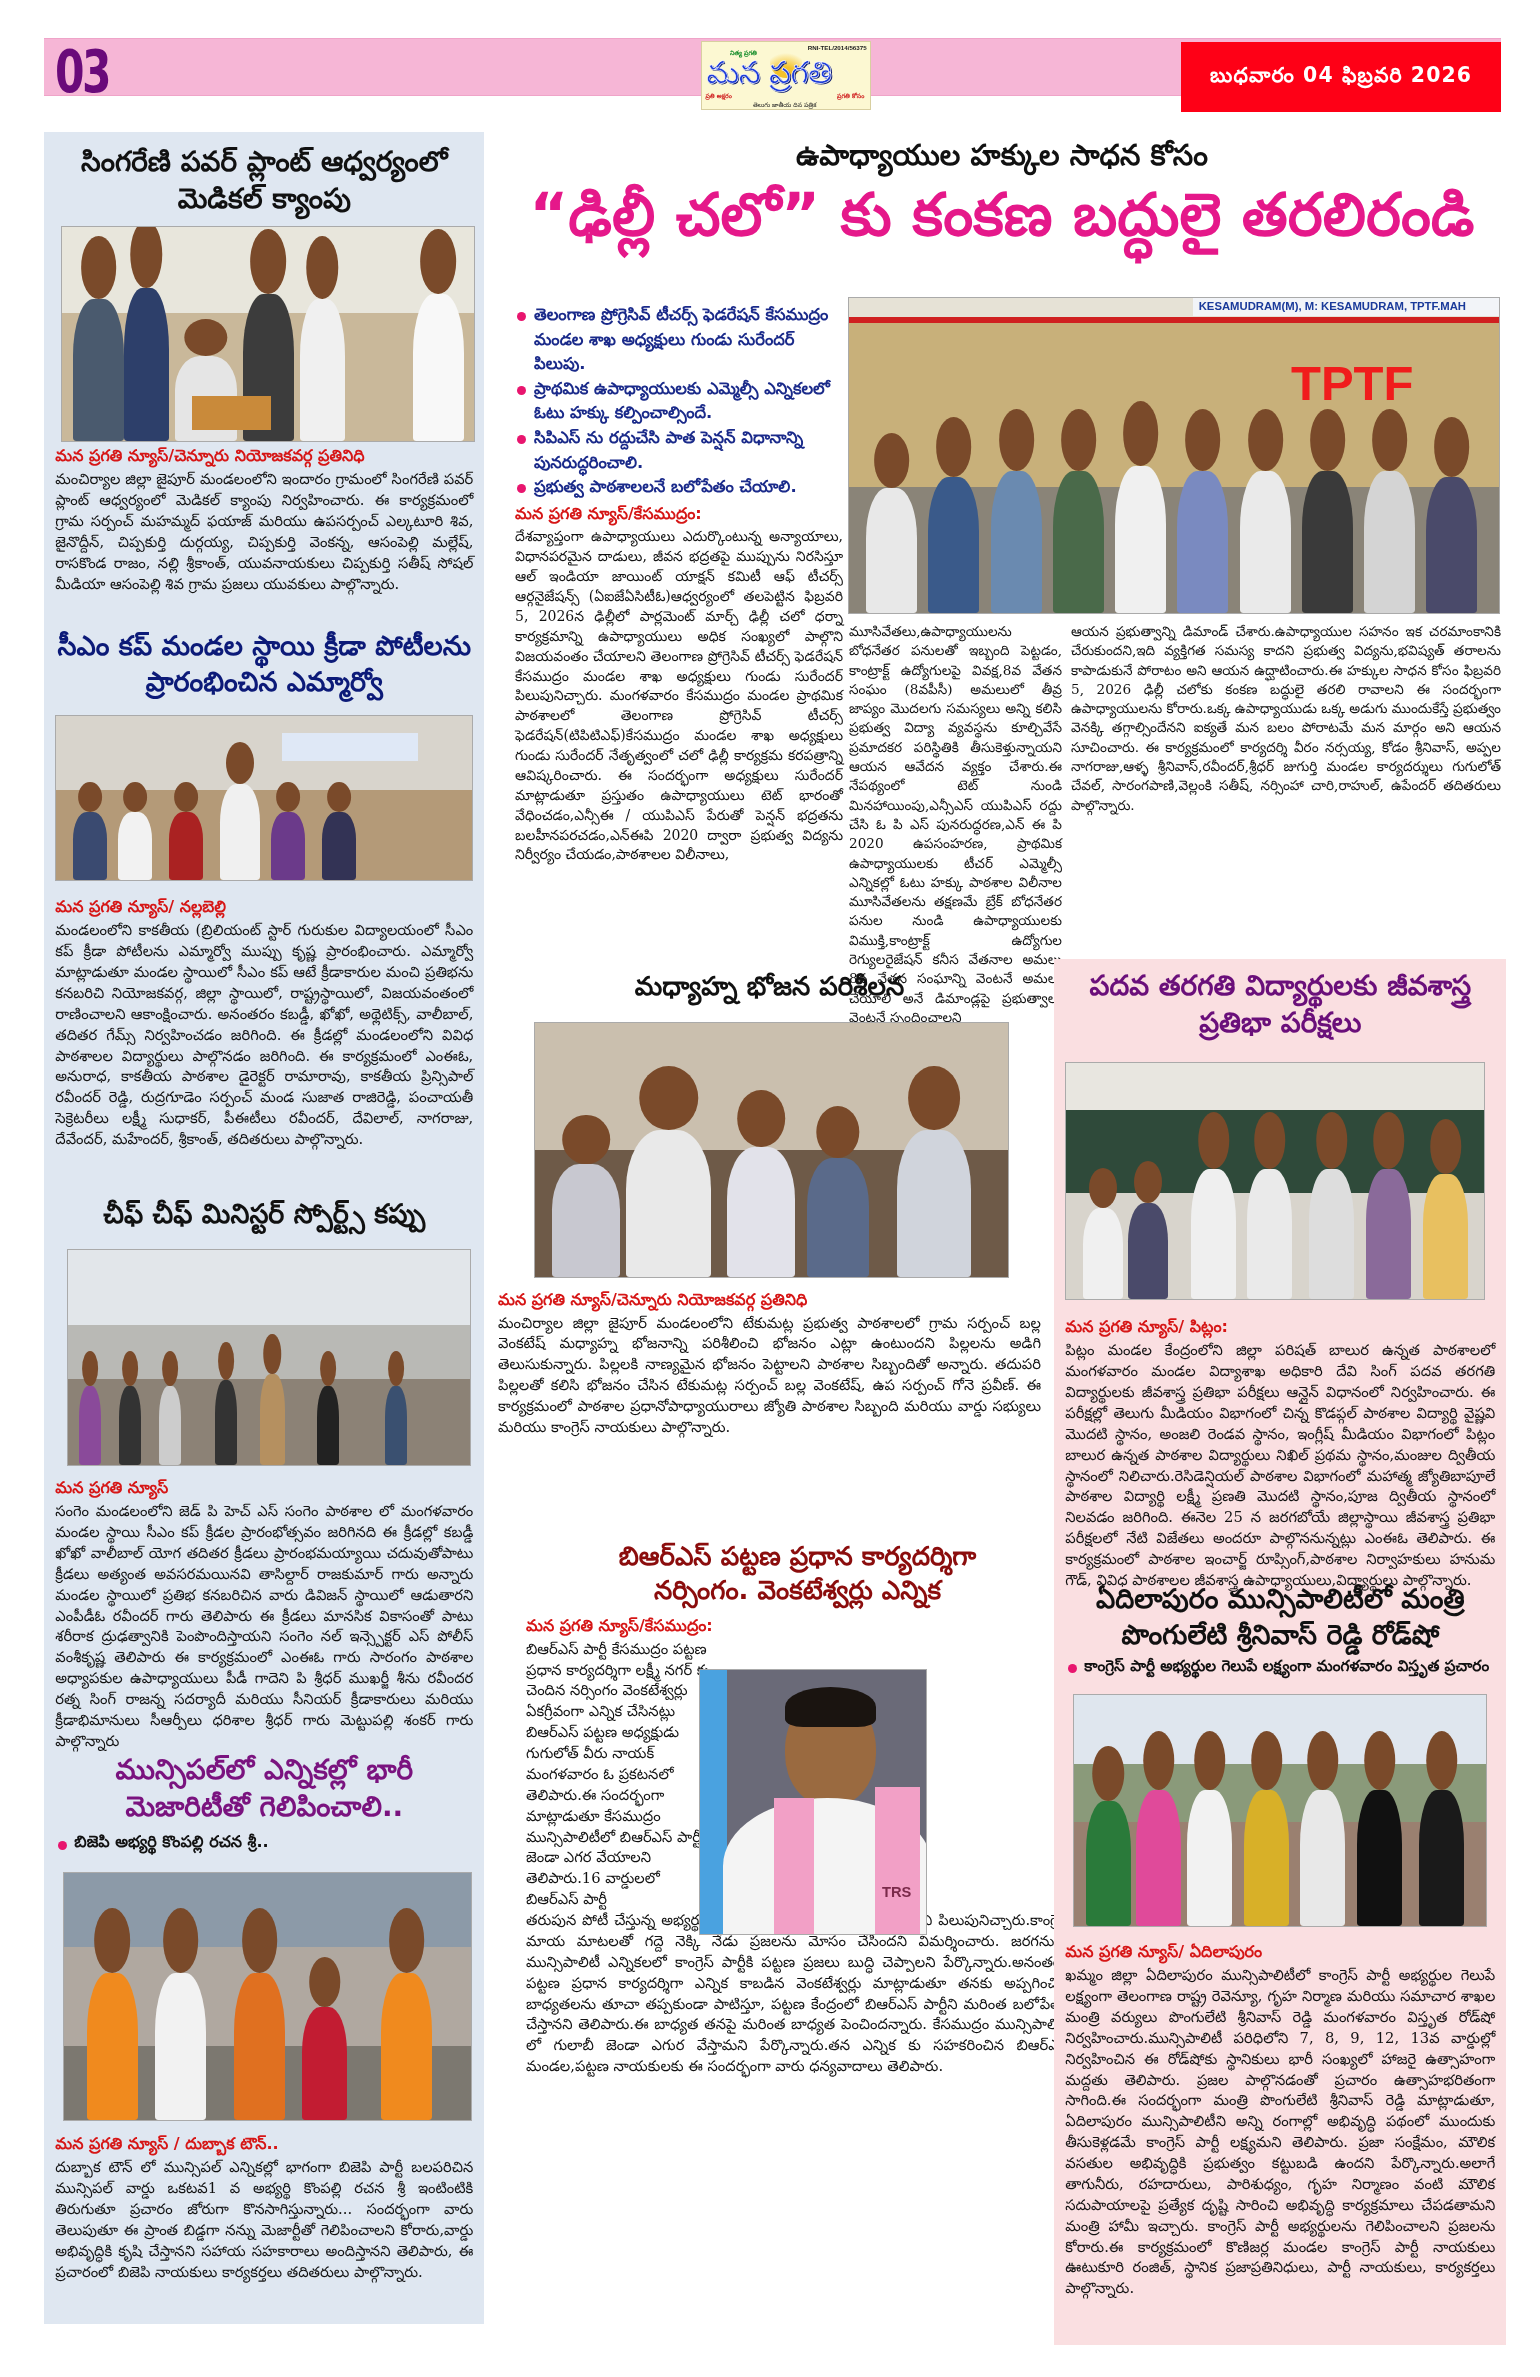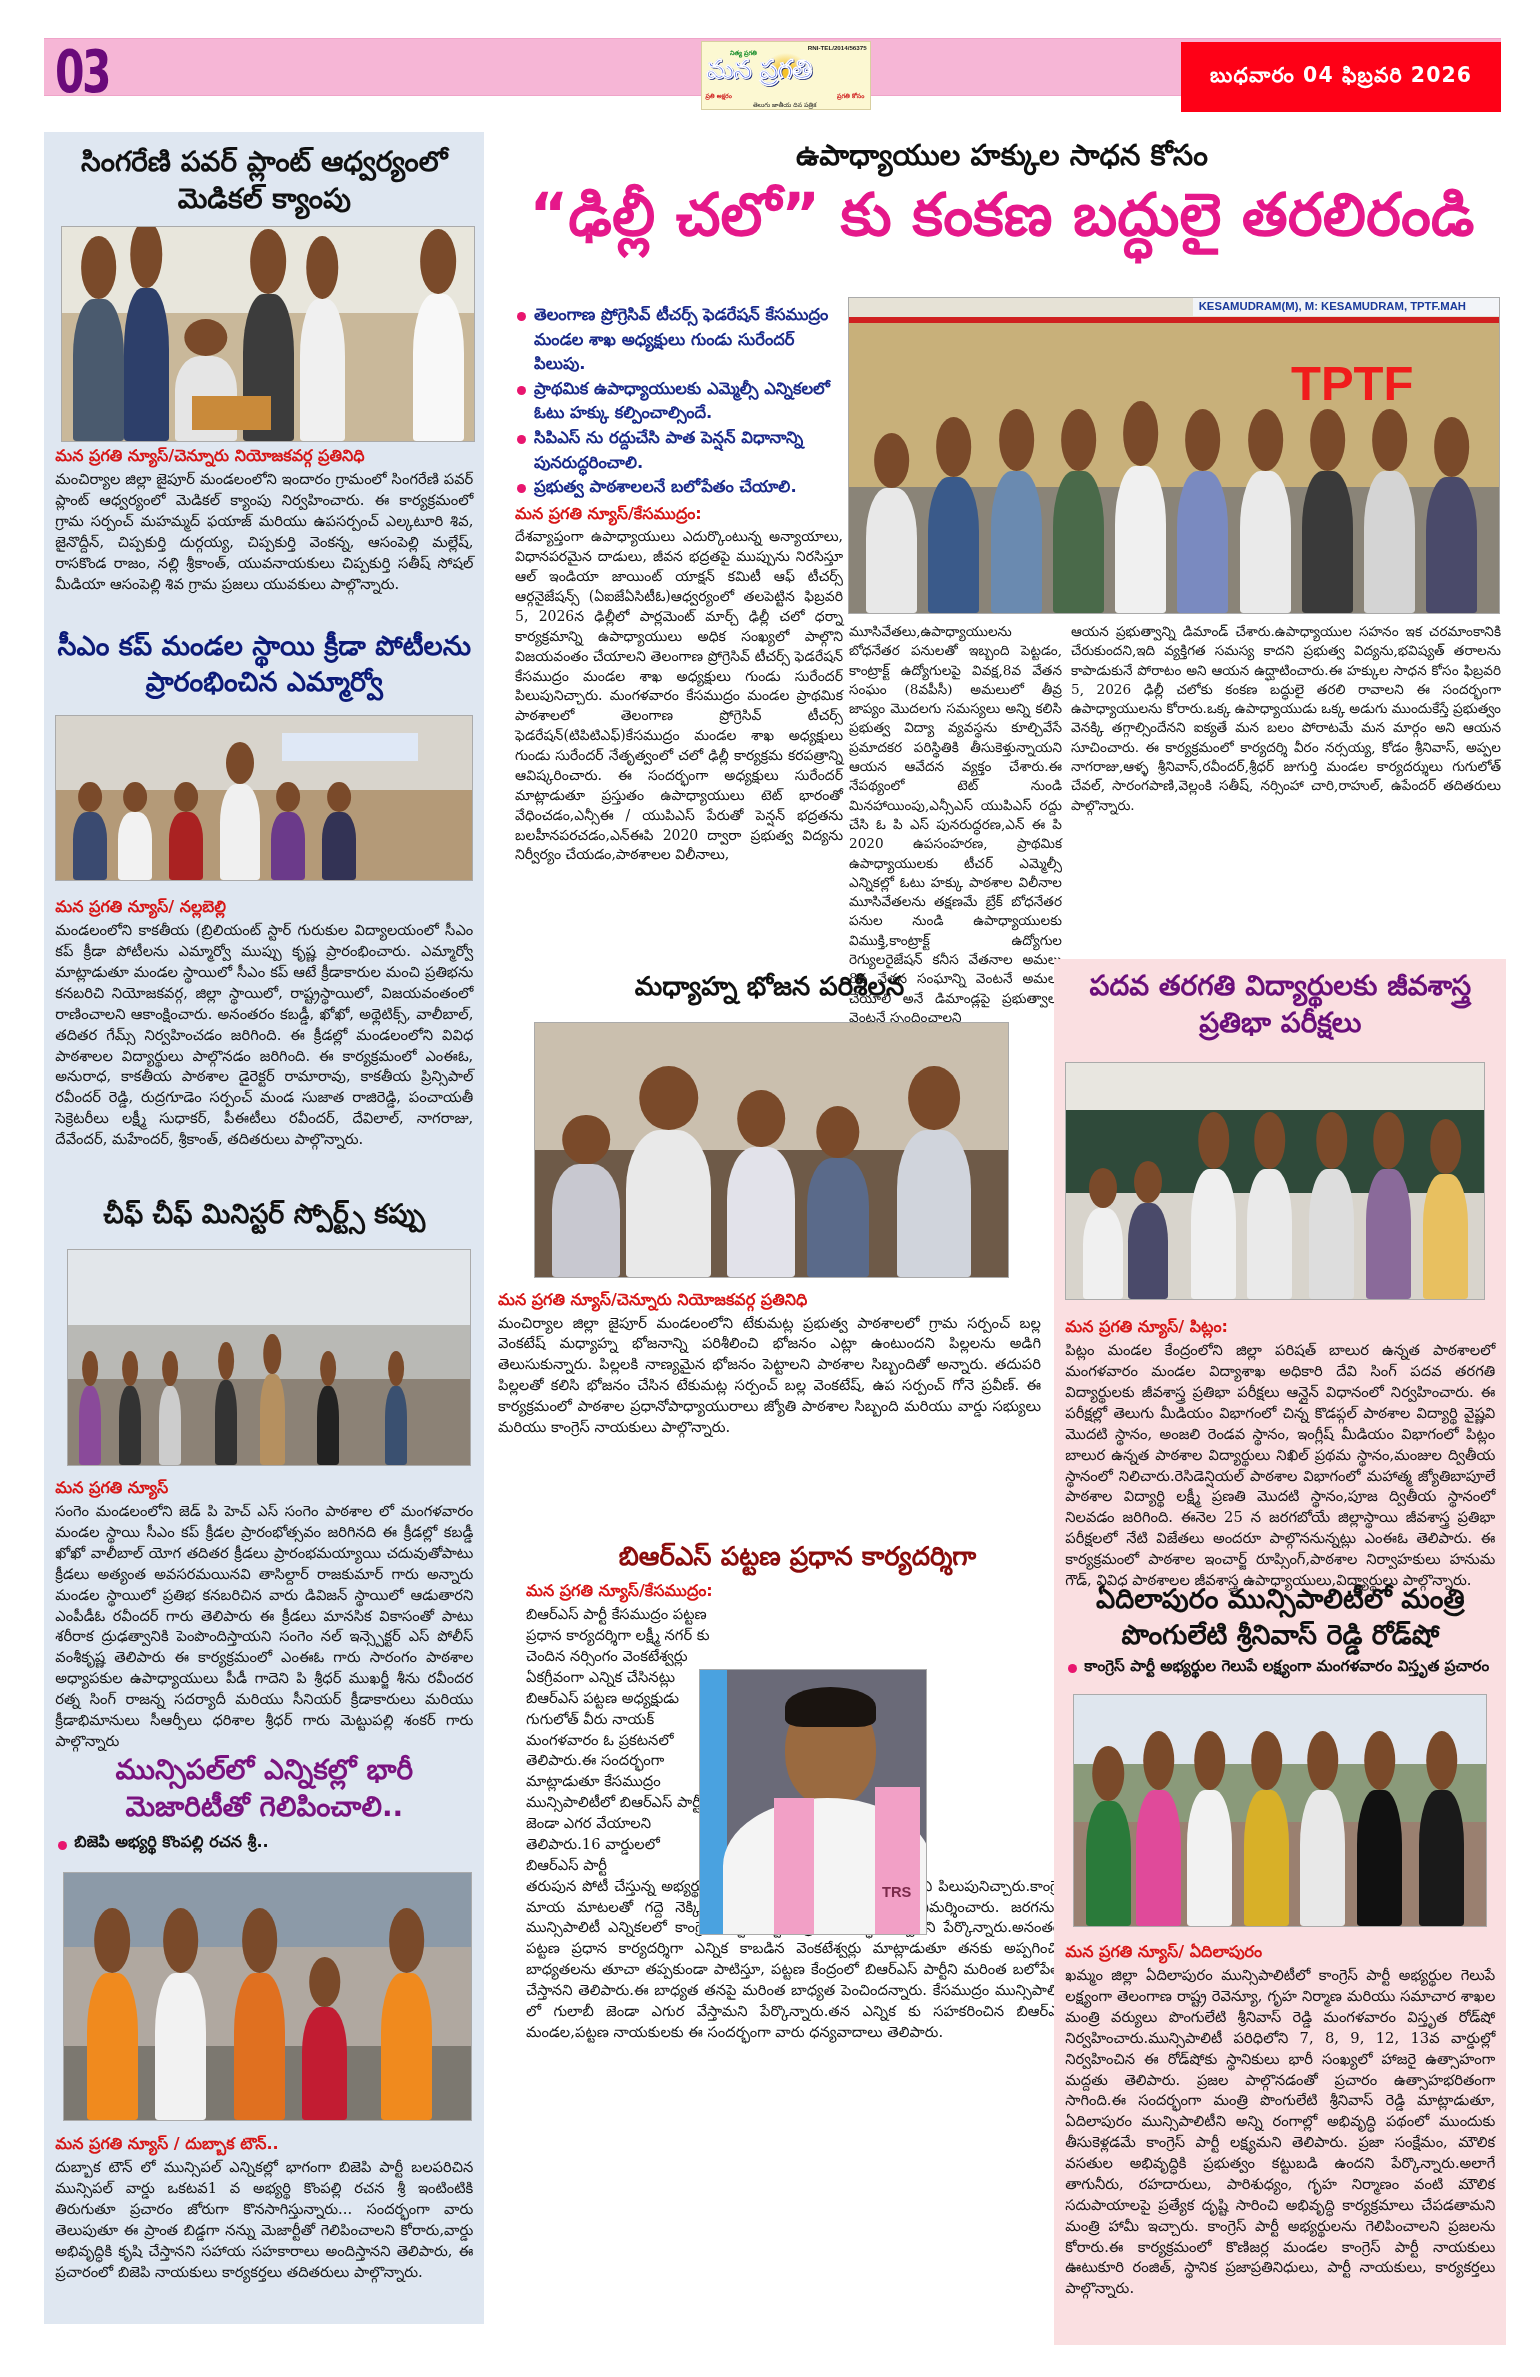--- a/index.html
+++ b/index.html
@@ -6,21 +6,21 @@
   html, body { width: 1541px; height: 2377px; background: #ffffff; overflow: hidden; }
   body { font-family: "DejaVu Sans", "Liberation Sans", sans-serif; color: #111; position: relative; }
 
   
   .masthead { position: absolute; left: 44px; top: 38px; width: 1457px; height: 58px; background: #f6b6d6; border-top: 1.1px solid #efa4c8; border-bottom: 1.1px solid #efa4c8; }
   .page-no { position: absolute; left: 11.3px; top: 3.4px; font-family: "DejaVu Sans", sans-serif; font-weight: 900; font-size: 59px; letter-spacing: -3.4px; color: #6a0a7a; transform: scaleX(0.72); transform-origin: left top; line-height: 1; }
   .logo { position: absolute; left: 657px; top: 2.3px; width: 170px; height: 69px; background: #fcf8d2; border: 0.6px solid #d8cfa0; }
   .logo .rni { position: absolute; right: 3.4px; top: 1.7px; font-size: 6.2px; color: #222; font-family: "Liberation Sans", sans-serif; font-weight: bold; }
   .logo .sun { position: absolute; left: 68px; top: 3.4px; width: 32px; height: 32px; border-radius: 50%; background: radial-gradient(circle at 50% 100%, #f5c22a 0 30%, rgba(245,194,42,.25) 60%, transparent 70%); }
   .logo .small-top { position: absolute; left: 28px; top: 6.8px; font-size: 6.2px; color: #0d8a25; font-weight: bold; }
-  .logo .brand { position: absolute; left: 4.5px; top: 12.5px; font-size: 26px; font-weight: 700; color: #1d3cd8; letter-spacing: -0.6px; -webkit-text-stroke: 0.6px #fff; text-shadow: 1.1px 1.1px 0 #0a1a70; line-height: 1.1; }
+  .logo .brand { position: absolute; left: 4.5px; top: 12.5px; font-size: 31px; font-weight: 400; color: #1d3cd8; letter-spacing: -0.6px; -webkit-text-stroke: 0.6px #fff; text-shadow: 1.1px 1.1px 0 #0a1a70; line-height: 1.1; }
   .logo .tag-l { position: absolute; left: 3.4px; top: 50px; font-size: 6.2px; color: #d02020; font-weight: bold; }
   .logo .tag-r { position: absolute; right: 5.7px; top: 50px; font-size: 6.2px; color: #d02020; font-weight: bold; }
   .logo .tag-b { position: absolute; left: 51px; top: 59px; font-size: 6.2px; color: #222; }
   .date-box { position: absolute; right: 0; top: 3.4px; width: 320px; height: 70px; background: #fe0016; color: #fff; font-weight: bold; font-size: 20.4px; display: flex; align-items: center; justify-content: center; letter-spacing: 1.1px; }
 
   
   .col-left { position: absolute; left: 44px; top: 132px; width: 440px; height: 2192px; background: #dfe7f1; }
   .sec-pink { background: #fadfe1; }
 
   .headline { text-align: center; font-weight: bold; line-height: 1.32; }
@@ -176,20 +176,21 @@
     <div class="person" style="left:272px; width:62px; height:119px; background:#5a6a8a;"></div>
     <div class="person" style="left:362px; width:74px; height:147px; background:#d0d4dc;"></div>
   </div>
   <div class="byline" style="margin-top:11.3px;">మన ప్రగతి న్యూస్/చెన్నూరు నియోజకవర్గ ప్రతినిధి</div>
   <p class="body-text">మంచిర్యాల జిల్లా జైపూర్ మండలంలోని టేకుమట్ల ప్రభుత్వ పాఠశాలలో గ్రామ సర్పంచ్ బల్ల వెంకటేష్ మధ్యాహ్న భోజనాన్ని పరిశీలించి భోజనం ఎట్లా ఉంటుందని పిల్లలను అడిగి తెలుసుకున్నారు. పిల్లలకి నాణ్యమైన భోజనం పెట్టాలని పాఠశాల సిబ్బందితో అన్నారు. తదుపరి పిల్లలతో కలిసి భోజనం చేసిన టేకుమట్ల సర్పంచ్ బల్ల వెంకటేష్, ఉప సర్పంచ్ గోనె ప్రవీణ్. ఈ కార్యక్రమంలో పాఠశాల ప్రధానోపాధ్యాయురాలు జ్యోతి పాఠశాల సిబ్బంది మరియు వార్డు సభ్యులు మరియు కాంగ్రెస్ నాయకులు పాల్గొన్నారు.</p>
 </div>
 
 <div class="abs" style="left:526px; top:1539px; width:543px;">
   <div class="headline" style="font-size:26px; color:#8b0d0d;">
     <div>బిఆర్ఎస్ పట్టణ ప్రధాన కార్యదర్శిగా</div>
+    <div>నర్సింగం. వెంకటేశ్వర్లు ఎన్నిక</div>
   </div>
   <div class="byline" style="margin-top:8px;">మన ప్రగతి న్యూస్/కేసముద్రం:</div>
   <p class="body-text" style="width:191px; text-align:left;">బిఆర్ఎస్ పార్టీ కేసముద్రం పట్టణ ప్రధాన కార్యదర్శిగా లక్ష్మీ నగర్ కు చెందిన నర్సింగం వెంకటేశ్వర్లు ఏకగ్రీవంగా ఎన్నిక చేసినట్లు బిఆర్ఎస్ పట్టణ అధ్యక్షుడు గుగులోత్ వీరు నాయక్ మంగళవారం ఓ ప్రకటనలో తెలిపారు.ఈ సందర్భంగా మాట్లాడుతూ కేసముద్రం మున్సిపాలిటీలో బిఆర్ఎస్ పార్టీ జెండా ఎగర వేయాలని తెలిపారు.16 వార్డులలో బిఆర్ఎస్ పార్టీ</p>
   <p class="body-text">తరుపున పోటీ చేస్తున్న అభ్యర్థులకు అత్యధిక మెజారిటీతో గెలిపించాలని పిలుపునిచ్చారు.కాంగ్రెస్ మాయ మాటలతో గద్దె నెక్కి నేడు ప్రజలను మోసం చేసిందని విమర్శించారు. జరగనున్న మున్సిపాలిటీ ఎన్నికలలో కాంగ్రెస్ పార్టీకి పట్టణ ప్రజలు బుద్ధి చెప్పాలని పేర్కొన్నారు.అనంతరం పట్టణ ప్రధాన కార్యదర్శిగా ఎన్నిక కాబడిన వెంకటేశ్వర్లు మాట్లాడుతూ తనకు అప్పగించిన బాధ్యతలను తూచా తప్పకుండా పాటిస్తూ, పట్టణ కేంద్రంలో బిఆర్ఎస్ పార్టీని మరింత బలోపేతం చేస్తానని తెలిపారు.ఈ బాధ్యత తనపై మరింత బాధ్యత పెంచిందన్నారు. కేసముద్రం మున్సిపాలిటీ లో గులాబీ జెండా ఎగుర వేస్తామని పేర్కొన్నారు.తన ఎన్నిక కు సహకరించిన బిఆర్ఎస్ మండల,పట్టణ నాయకులకు ఈ సందర్భంగా వారు ధన్యవాదాలు తెలిపారు.</p>
 </div>
 <div class="photo abs" style="left:699px; top:1669px; width:228px; height:266px; background:linear-gradient(90deg,#4aa2e0 0 12%,#6a6a78 12% 100%);">
   <div style="position:absolute; left:85px; top:22.6px; width:91px; height:113px; border-radius:50% 50% 46% 46%; background:#9a6a40;"></div>
   <div style="position:absolute; left:85px; top:17px; width:91px; height:40px; border-radius:50% 50% 20% 20%; background:#1a1410;"></div>
   <div style="position:absolute; left:22.6px; bottom:0; width:209px; height:136px; border-radius:50% 50% 0 0; background:#f4f4f4;"></div>
   <div style="position:absolute; left:74px; bottom:0; width:40px; height:136px; background:#f2a0c6;"></div>

